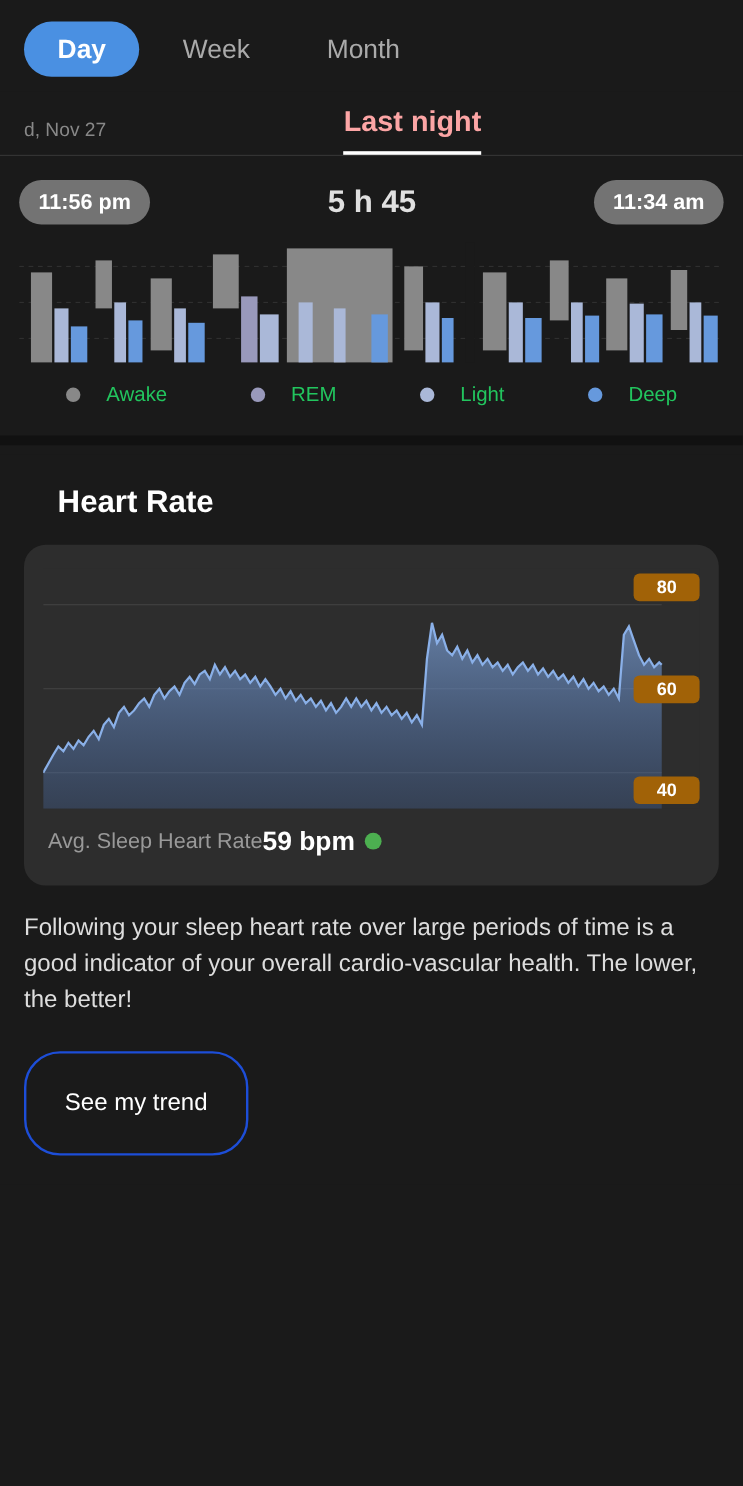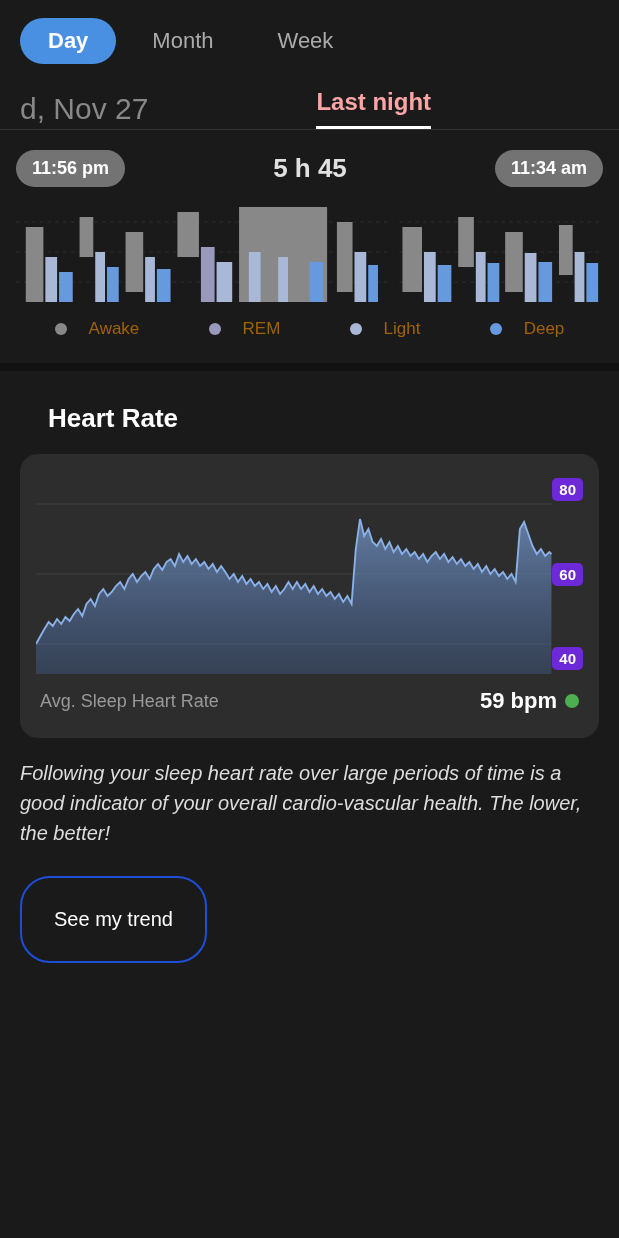--- a/index.html
+++ b/index.html
@@ -37,21 +37,21 @@
     }
 
     
     .date-nav {
       display: flex;
       align-items: center;
       padding: 12px 20px 0;
       border-bottom: 1px solid #333;
     }
     .date-nav-left {
-      font-size: 30px;
+      font-size: 16px;
       color: #888;
       flex: 0 0 auto;
     }
     .date-nav-center {
       flex: 1;
       text-align: center;
     }
     .last-night-label {
       font-size: 24px;
       font-weight: 600;
@@ -91,21 +91,21 @@
     .sleep-legend {
       display: flex;
       justify-content: space-around;
       padding: 12px 10px 0;
     }
     .legend-item {
       display: flex;
       align-items: center;
       gap: 22px;
       font-size: 17px;
-      color: #a16207;
+      color: #22c55e;
     }
     .legend-dot {
       width: 12px;
       height: 12px;
       border-radius: 50%;
     }
 
     
     .section-divider {
       height: 8px;
@@ -146,35 +146,33 @@
       position: absolute;
       right: 0;
       top: 0;
       height: 100%;
       display: flex;
       flex-direction: column;
       justify-content: space-between;
       padding: 4px 0;
     }
     .hr-y-label {
-      background: #6d28d9;
+      background: #a16207;
       color: #ffffff;
       font-size: 15px;
       font-weight: 600;
-      padding: 3px 7px;
+      padding: 3px 19px;
       border-radius: 5px;
     }
 
     
     .avg-hr-row {
       display: flex;
       align-items: center;
-      justify-content: space-between;
       padding: 14px 4px 4px;
-      gap: 29px;
     }
     .avg-hr-label {
       font-size: 18px;
       color: #999999;
     }
     .avg-hr-value {
       display: flex;
       align-items: center;
       gap: 8px;
     }
@@ -189,43 +187,42 @@
       border-radius: 50%;
       background: #4caf50;
     }
 
     
     .hr-description {
       font-size: 20px;
       line-height: 1.5;
       color: #dddddd;
       margin-bottom: 28px;
-      font-style: italic;
     }
 
     
     .trend-button {
       display: inline-block;
       border: 2px solid #1d4ed8;
       border-radius: 30px;
       padding: 30px 32px;
       font-size: 20px;
       font-weight: 500;
       color: #ffffff;
       background: transparent;
       cursor: pointer;
     }
   </style>
 </head>
 <body>
 
 <div class="tab-bar">
   <div class="tab active">Day</div>
+  <div class="tab">Week</div>
   <div class="tab">Month</div>
-  <div class="tab">Week</div>
 </div>
 
 <div class="date-nav">
   <div class="date-nav-left">d, Nov 27</div>
   <div class="date-nav-center">
     <span class="last-night-label">Last night</span>
   </div>
 </div>
 
 <div class="sleep-chart-section">

